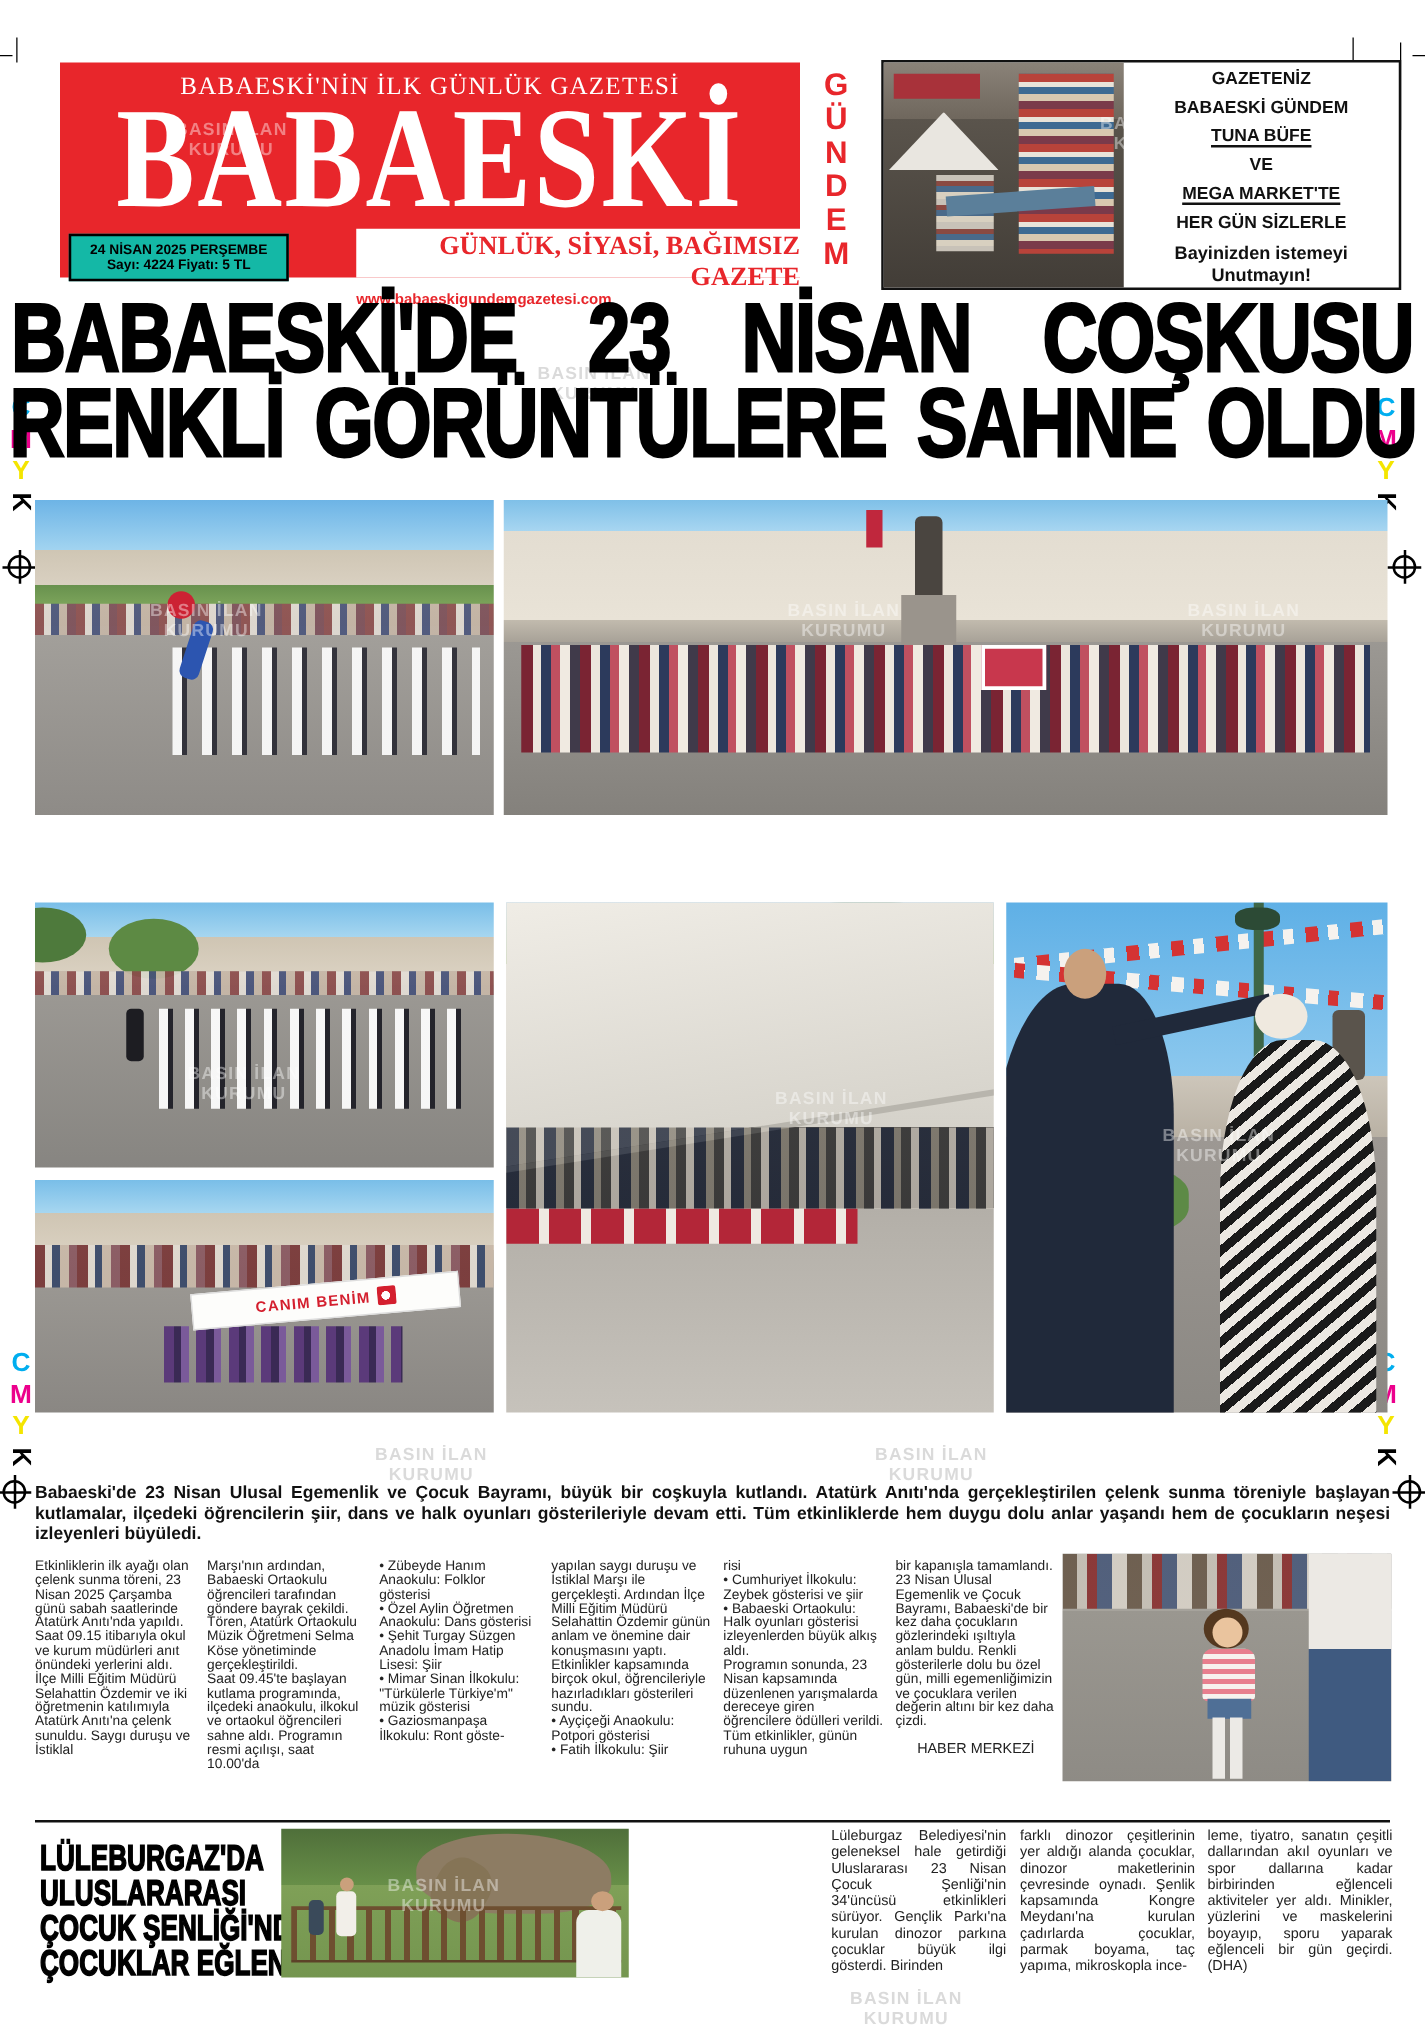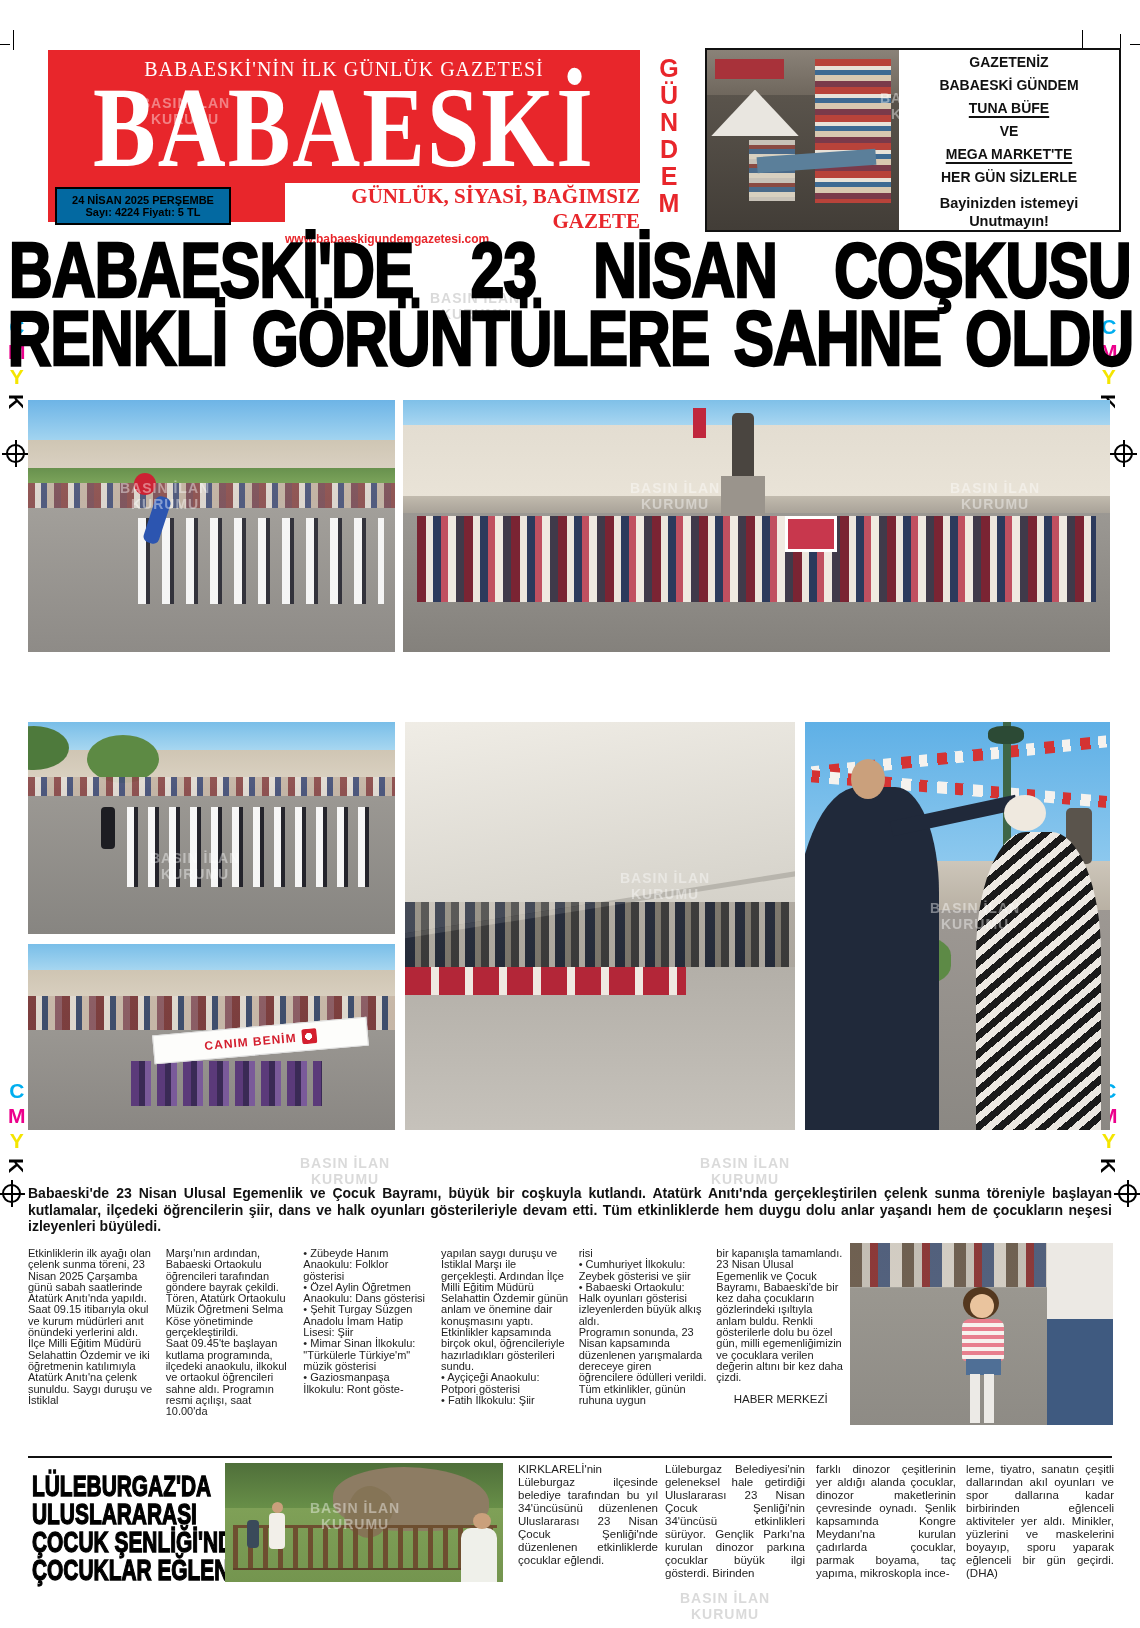--- a/index.html
+++ b/index.html
@@ -28,21 +28,21 @@
   #masthead{left:48px;top:50px;width:592px;height:172px;background:#e8262b;}
   #masthead .tagline{position:absolute;top:8px;left:0;width:100%;text-align:center;color:#fff;
       font-family:"Liberation Serif",serif;font-weight:normal;font-size:20px;letter-spacing:1px;}
   #masthead .title{position:absolute;top:18px;left:0;width:100%;text-align:center;color:#fff;
       font-family:"Liberation Serif",serif;font-weight:bold;font-size:94px;letter-spacing:2px;
       transform:scaleY(1.22);transform-origin:50% 30%;}
   #masthead .substrip{position:absolute;left:237px;top:133px;width:355px;height:39px;background:#fff;}
   #masthead .subtitle{margin-top:1px;text-align:right;color:#e8262b;
       font-family:"Liberation Serif",serif;font-weight:bold;font-size:21px;}
   #masthead .website{padding-right:10px;color:#e8262b;font-weight:bold;font-size:12px;margin-top:-2px;}
-  #datebox{left:55px;top:187px;width:172px;height:34px;background:#0369a1;border:2px solid #000;
+  #datebox{left:55px;top:187px;width:172px;height:34px;background:#14b8a6;border:2px solid #000;
       display:flex;flex-direction:column;justify-content:center;align-items:center;z-index:6;}
   #datebox .d1{font-weight:bold;font-size:11px;color:#000;}
   #datebox .d2{font-weight:bold;font-size:11px;color:#000;}
   #gundem{left:641px;top:50px;width:56px;height:172px;background:#fff;display:flex;flex-direction:column;
       align-items:center;justify-content:center;}
   #gundem span{color:#e8262b;font-weight:bold;font-size:25px;line-height:27px;}
 
   
   #adbox{left:705px;top:48px;width:412px;height:180px;background:#fff;border:2px solid #111;display:flex;}
   #ad-photo{position:relative;width:192px;height:100%;overflow:hidden;flex:none;
@@ -386,21 +386,20 @@
     <div class="dbody"></div>
     <div class="dneck"></div>
     <div class="fence"></div>
     <div class="kid1"></div>
     <div class="khead1"></div>
     <div class="kid2"></div>
     <div class="kid3"></div>
     <div class="khead3"></div>
   </div>
 
-  <div class="bcol" id="bcol-a">KIRKLARELİ'nin Lüleburgaz ilçesinde belediye tarafından bu yıl 34'üncüsünü düzenlenen Uluslararası 23 Nisan Çocuk Şenliği'nde düzenlenen etkinliklerde çocuklar eğlendi.</div>
   <div class="bcol" id="bcol-b">Lüleburgaz Belediyesi'nin geleneksel hale getirdiği Uluslararası 23 Nisan Çocuk Şenliği'nin 34'üncüsü etkinlikleri sürüyor. Gençlik Parkı'na kurulan dinozor parkına çocuklar büyük ilgi gösterdi. Birinden</div>
   <div class="bcol" id="bcol-d">leme, tiyatro, sanatın çeşitli dallarından akıl oyunları ve spor dallarına kadar birbirinden eğlenceli aktiviteler yer aldı. Minikler, yüzlerini ve maskelerini boyayıp, sporu yaparak eğlenceli bir gün geçirdi. (DHA)</div>
   <div class="bcol" id="bcol-c">farklı dinozor çeşitlerinin yer aldığı alanda çocuklar, dinozor maketlerinin çevresinde oynadı. Şenlik kapsamında Kongre Meydanı'na kurulan çadırlarda çocuklar, parmak boyama, taç yapıma, mikroskopla ince-</div>
 
   <div class="wm wm-l" style="left:140px;top:95px;">
     <span>BASIN İLAN</span>
     <span>KURUMU</span>
   </div>
   <div class="wm wm-l" style="left:880px;top:90px;">
     <span>BASIN İLAN</span>

